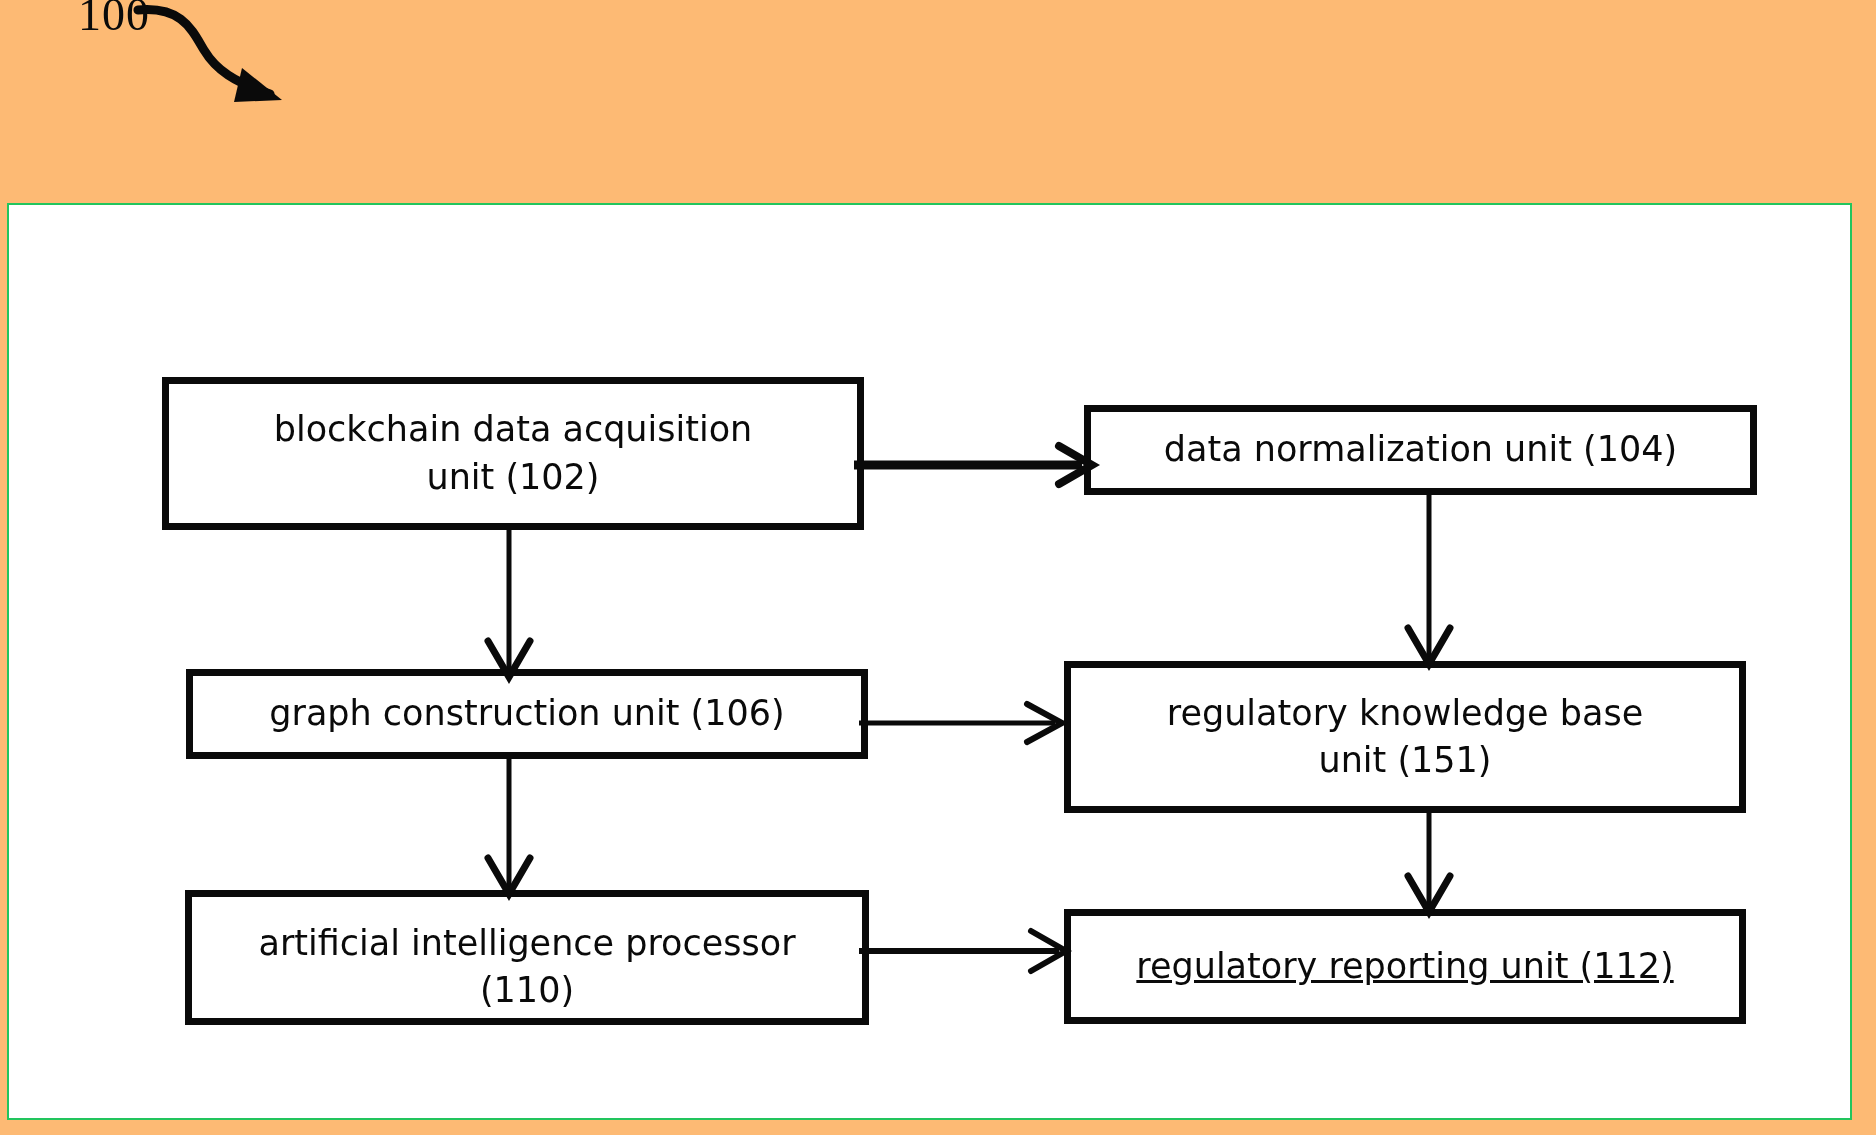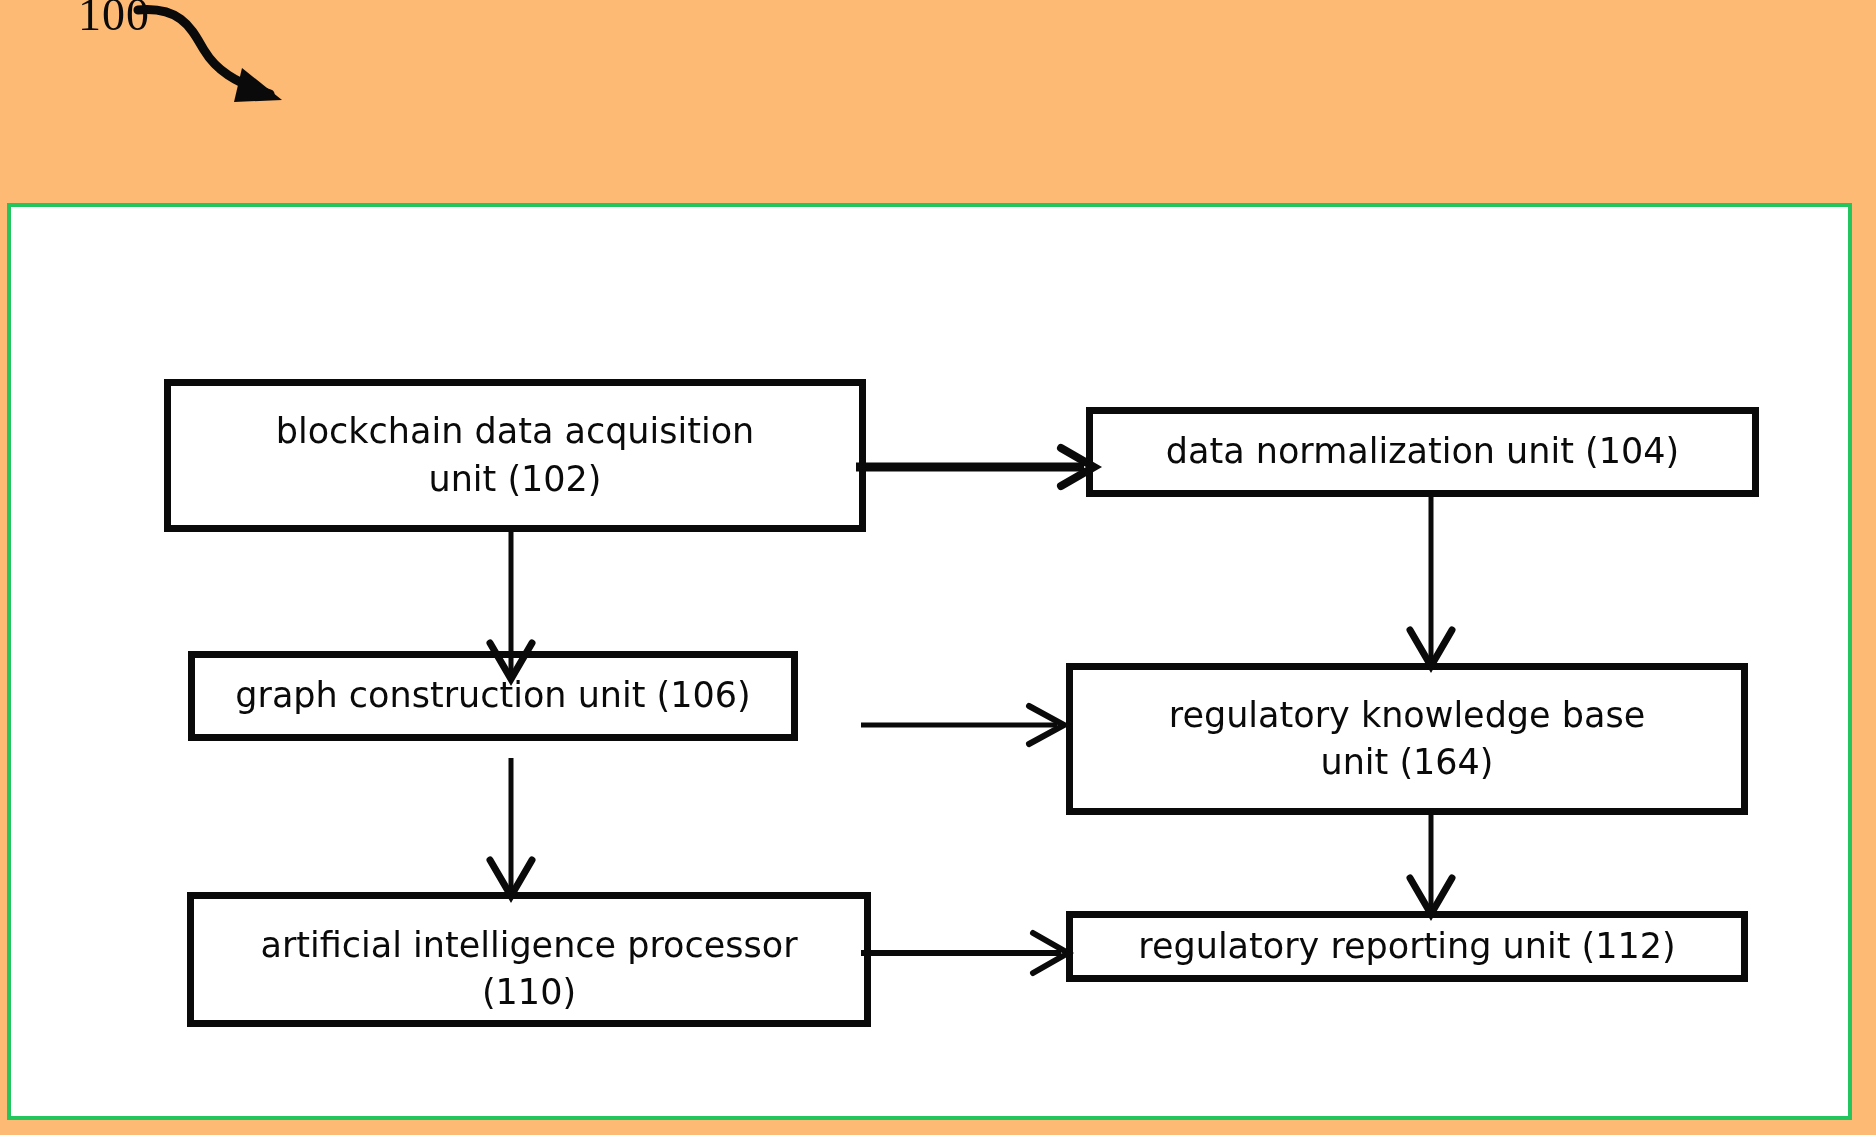--- a/index.html
+++ b/index.html
@@ -36,21 +36,21 @@
     height: 120px;
   }
 
   
   #system-container {
     position: absolute;
     left: 7px;
     top: 203px;
     width: 1845px;
     height: 917px;
-    border: 4px solid #22c55e;
+    border: 2px solid #22c55e;
     box-sizing: border-box;
     background: #ffffff;
   }
 
   
   .unit-box {
     position: absolute;
     box-sizing: border-box;
     border: 7px solid #0a0a0a;
     background: #ffffff;
@@ -65,24 +65,24 @@
   }
   .unit-box .unit-label {
     display: block;
     width: 100%;
     white-space: pre-line;
   }
 
   
   #box-102 { left: 153px; top: 172px; width: 702px; height: 153px; }
   #box-104 { left: 1075px; top: 200px; width: 673px; height:  90px; }
-  #box-106 { left: 177px; top: 444px; width: 610px; height:  90px; justify-content: center; }
+  #box-106 { left: 177px; top: 464px; width: 682px; height:  90px; justify-content: center; }
   #box-108 { left: 1055px; top: 456px; width: 682px; height: 152px; }
   #box-110 { left: 176px; top: 685px; width: 684px; height: 135px; align-items: flex-end; }
-  #box-112 { left: 1055px; top: 704px; width: 682px; height:  71px; }
+  #box-112 { left: 1055px; top: 704px; width: 682px; height:  115px; text-decoration: underline; }
 
   
   .connector {
     position: absolute;
     overflow: visible;
   }
   #conn-102-104 { left: 845px;  top: 230px; width: 245px; height: 60px; }
   #conn-106-108 { left: 850px;  top: 488px; width: 225px; height: 60px; }
   #conn-110-112 { left: 850px;  top: 716px; width: 215px; height: 60px; }
   #conn-102-106 { left: 465px;  top: 318px; width: 70px;  height: 158px; }
@@ -112,21 +112,21 @@
     <div class="unit-box" id="box-104">
       <span class="unit-label">data normalization unit (104)</span>
     </div>
 
     <div class="unit-box" id="box-106">
       <span class="unit-label">graph construction unit (106)</span>
     </div>
 
     <div class="unit-box" id="box-108">
       <span class="unit-label">regulatory knowledge base
-unit (164)</span>
+unit (151)</span>
     </div>
 
     <div class="unit-box" id="box-110">
       <span class="unit-label">artificial intelligence processor
 (110)</span>
     </div>
 
     <div class="unit-box" id="box-112">
       <span class="unit-label">regulatory reporting unit (112)</span>
     </div>

